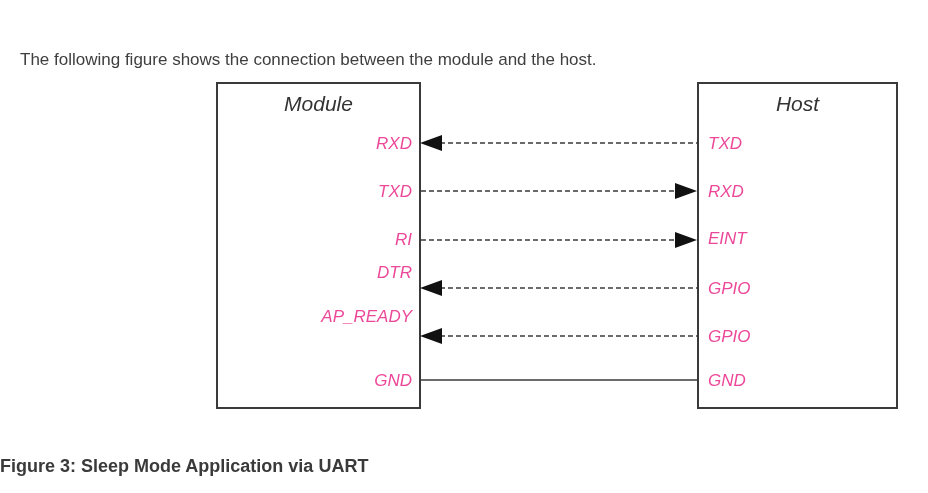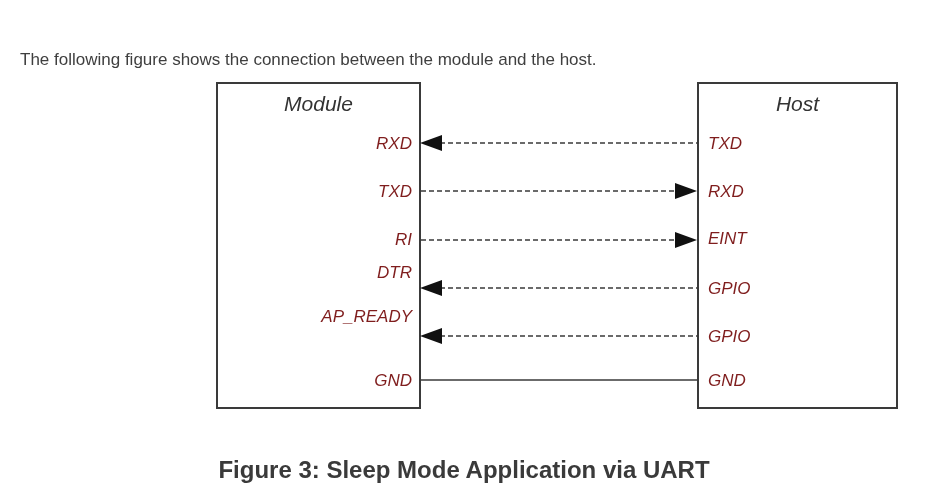--- a/index.html
+++ b/index.html
@@ -75,21 +75,21 @@
   #host-title {
     left: 697px;
     width: 201px;
     text-align: center;
   }
 
   
   .pin-label {
     position: absolute;
     font-size: 17px;
-    color: #7f1d1d;
+    color: #ec4899;
     white-space: nowrap;
     line-height: 17px;
   }
   .pin-label.left-pin {
     right: 516px;            
     text-align: right;
   }
   .pin-label.right-pin {
     left: 708px;
     text-align: left;
@@ -104,22 +104,21 @@
     height: 493px;
     pointer-events: none;
   }
 
   
   #figure-caption {
     position: absolute;
     left: 0;
     width: 928px;
     top: 456px;
-    text-align: center;
-    font-size: 24px;
+    font-size: 18px;
     font-weight: bold;
     color: #3a3a3a;
     white-space: nowrap;
   }
 </style>
 </head>
 <body>
 
 <div id="intro-text">The following figure shows the connection between the module and the host.</div>
 

